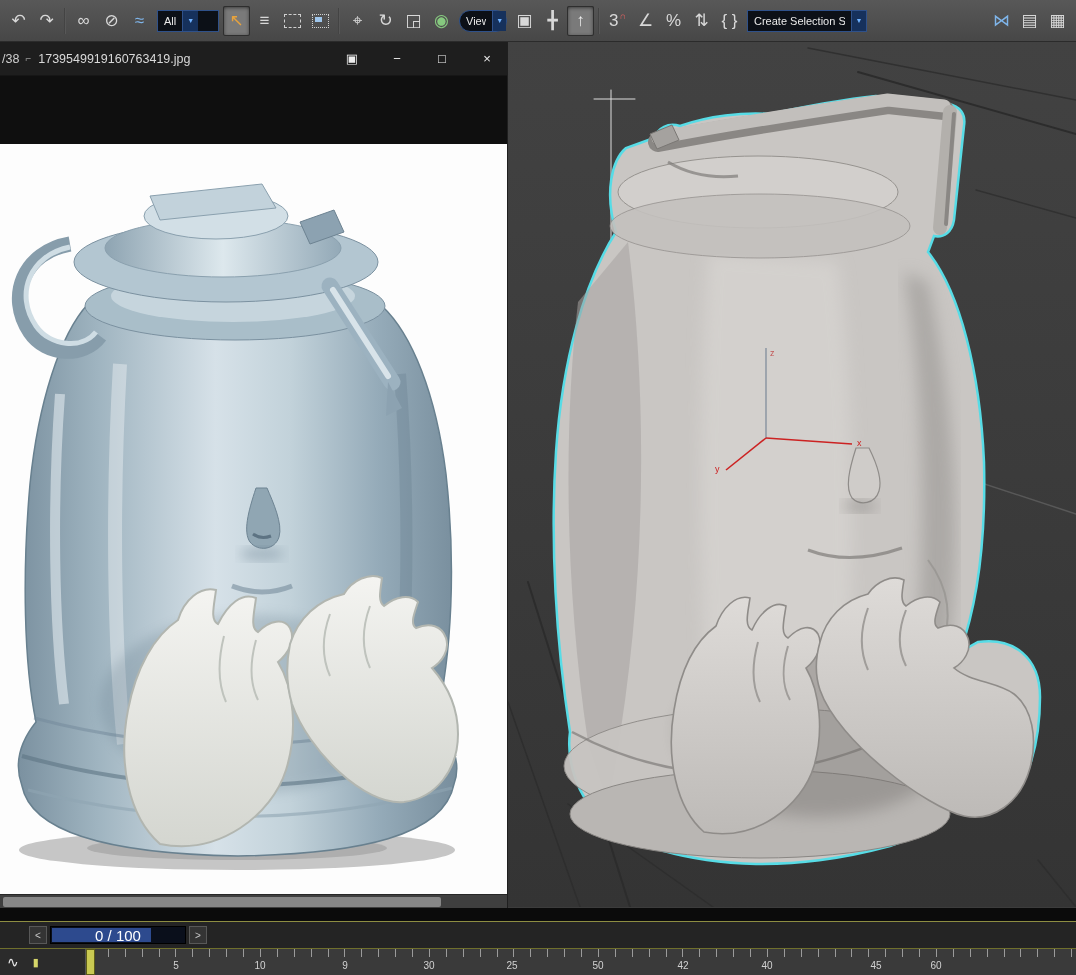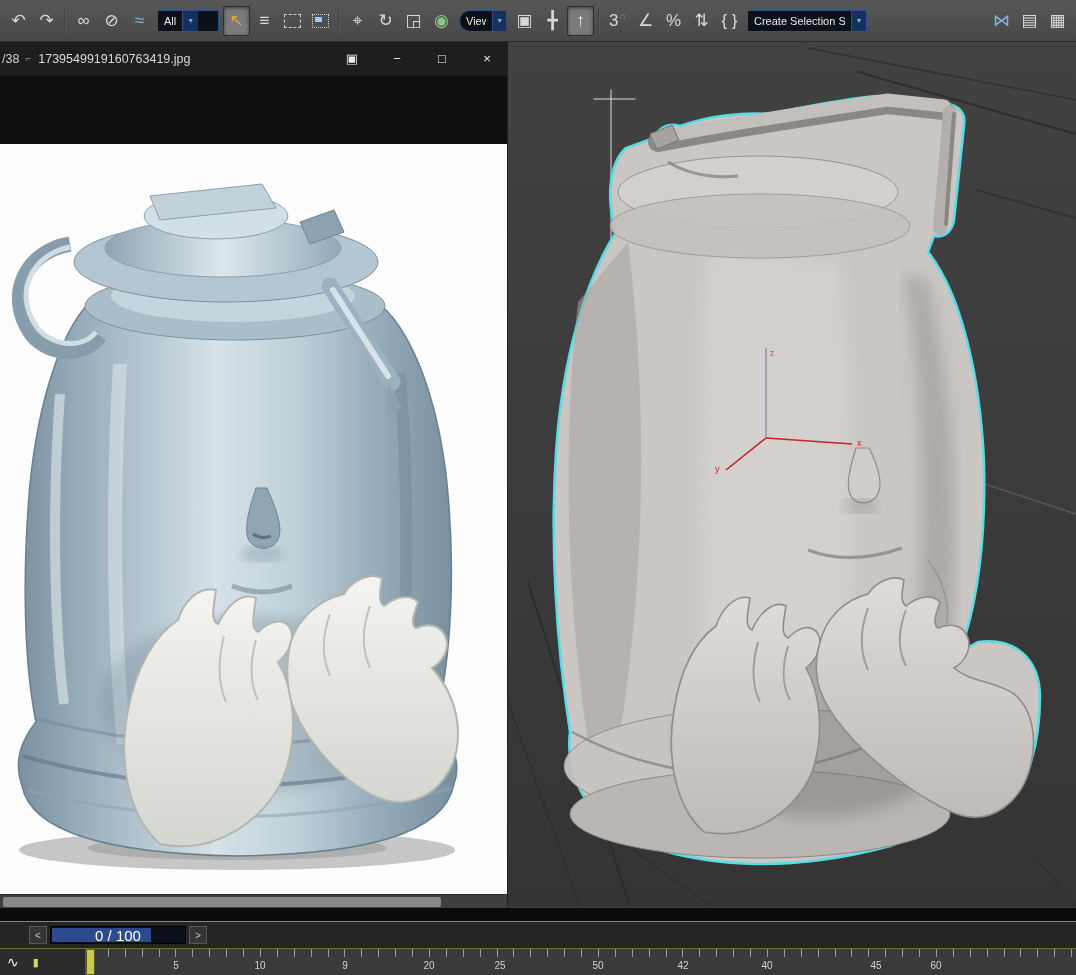--- a/index.html
+++ b/index.html
@@ -359,22 +359,22 @@
       <span class="time-text">0 / 100</span>
     </div>
     <div class="spin">&gt;</div>
   </div>
 
   <div class="ruler">
     <div class="ruler-ticks"></div>
     <span class="tick-label" style="left:176px">5</span>
     <span class="tick-label" style="left:260px">10</span>
     <span class="tick-label" style="left:345px">9</span>
-    <span class="tick-label" style="left:429px">20</span>
-    <span class="tick-label" style="left:500px">25</span>
+    <span class="tick-label" style="left:429px">30</span>
+    <span class="tick-label" style="left:512px">25</span>
     <span class="tick-label" style="left:598px">50</span>
     <span class="tick-label" style="left:683px">42</span>
     <span class="tick-label" style="left:767px">40</span>
     <span class="tick-label" style="left:876px">45</span>
     <span class="tick-label" style="left:936px">60</span>
     <div class="frame-marker"></div>
     <div class="ruler-left">
       <span class="ic">∿</span>
       <span class="ic2">▮</span>
     </div>

